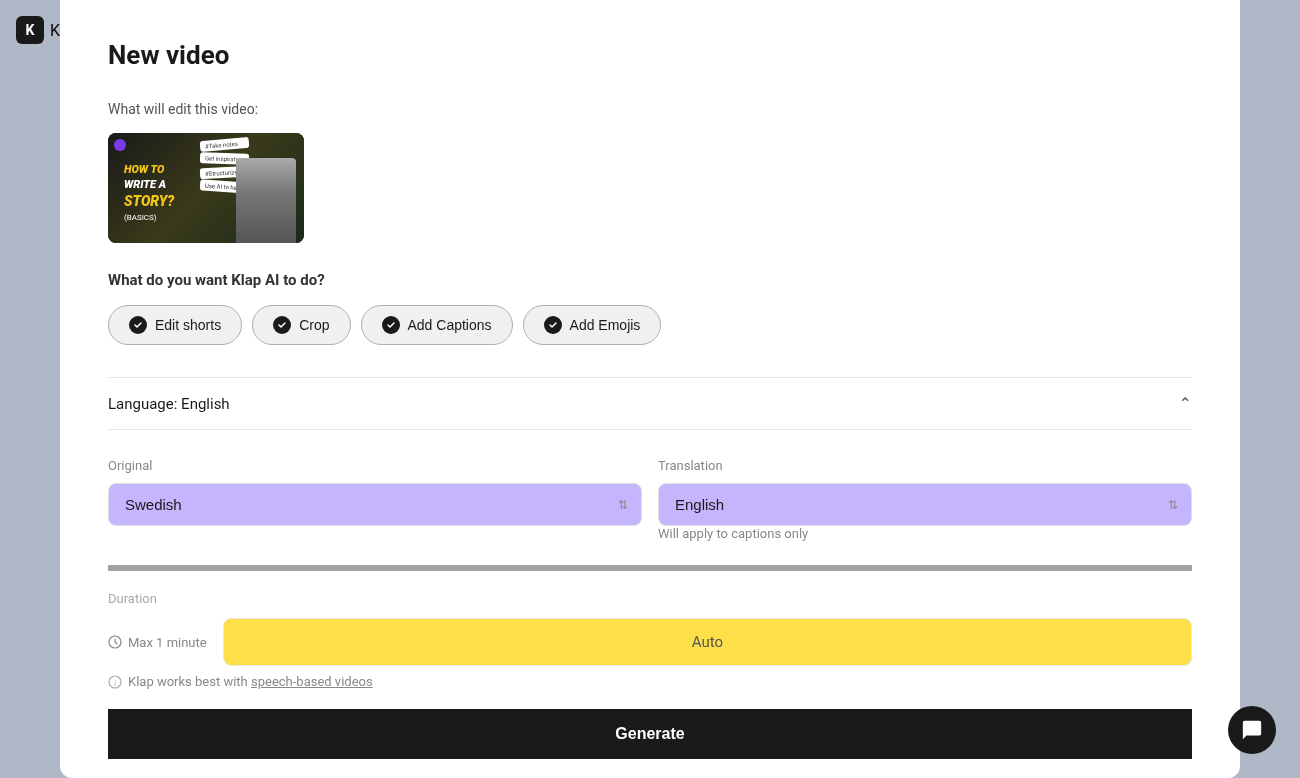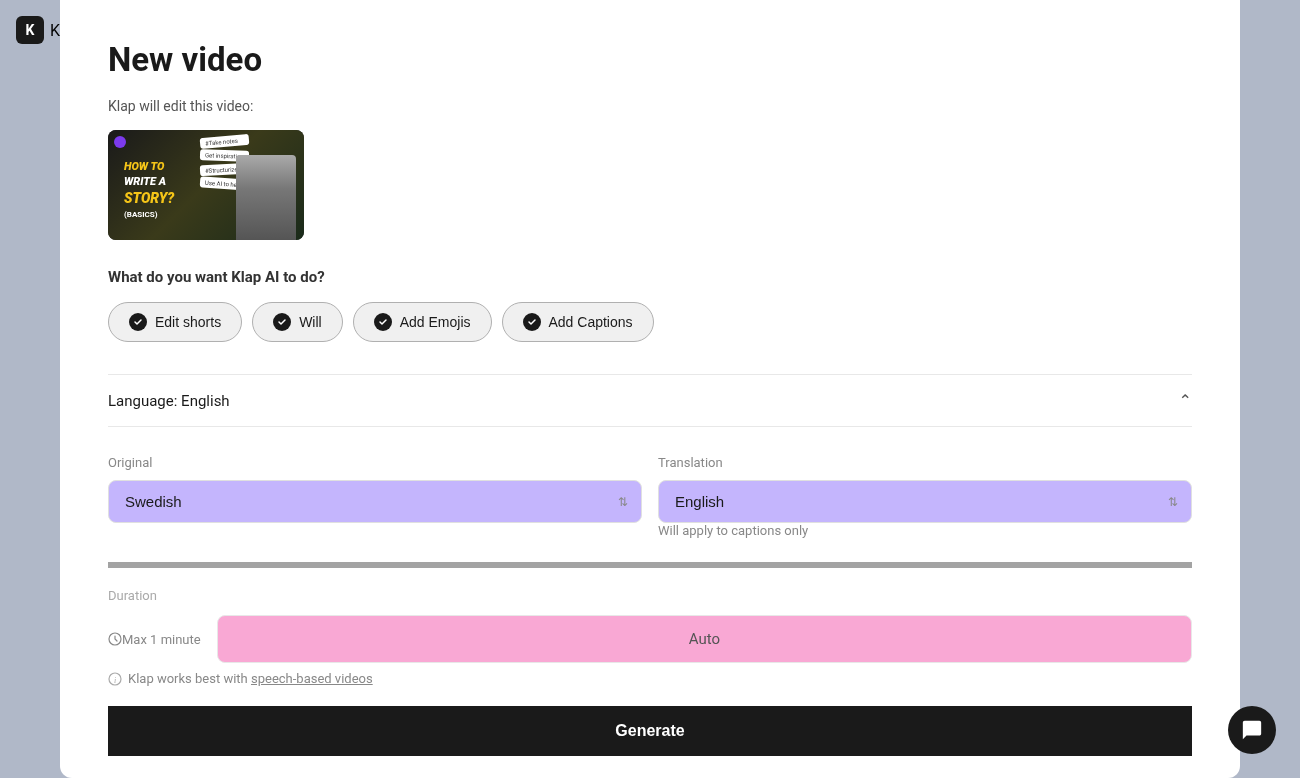--- a/index.html
+++ b/index.html
@@ -87,24 +87,24 @@
 
     .avatar-img {
       width: 100%;
       height: 100%;
       border-radius: 50%;
       background: radial-gradient(circle at 40% 30%, #a0b070, #6a7a50);
     }
 
     
     .modal-title {
-      font-size: 33px;
+      font-size: 26px;
       font-weight: 700;
       color: #1a1a1a;
-      margin-bottom: 19px;
+      margin-bottom: 31px;
     }
 
     .modal-subtitle {
       font-size: 14px;
       color: #555;
       margin-bottom: 16px;
     }
 
     .video-thumbnail {
       width: 196px;
@@ -321,27 +321,28 @@
     .duration-row {
       display: flex;
       align-items: center;
       gap: 16px;
       margin-bottom: 8px;
     }
 
     .duration-info {
       display: flex;
       align-items: center;
+      gap: 6px;
       font-size: 13px;
       color: #888;
     }
 
     .duration-auto-box {
       flex: 1;
-      background: #f9a8d4;
+      background: #fde047;
       border-radius: 8px;
       padding: 14px 20px;
       font-size: 15px;
       color: #555;
       text-align: center;
       border: 1px solid #e8e8e8;
     }
 
     .klap-note {
       font-size: 13px;
@@ -409,28 +410,28 @@
 
   <div class="avatar">
     <div class="avatar-img"></div>
   </div>
 
   <div class="scroll-indicator"></div>
 
   <div class="modal">
 
     <h1 class="modal-title">New video</h1>
-    <p class="modal-subtitle">Klap will edit this video:</p>
+    <p class="modal-subtitle">What will edit this video:</p>
 
     <div class="video-thumbnail">
       <div class="thumbnail-content">
         <div class="purple-badge"></div>
         <div style="padding-left:8px; padding-top: 12px;">
           <div style="color:#f5c518; font-size:11px; font-weight:900; text-transform:uppercase; font-style:italic; line-height:1.3;">
-            HOW TO<br><span style="color:white;">WRITE A</span><br><span style="color:#f5c518; font-size:14px;">STORY?</span><br><span style="color:white; font-size:8px; font-weight:700; font-style:normal;">(Basics)</span>
+            HOW TO<br><span style="color:white;">WRITE A</span><br><span style="color:#f5c518; font-size:14px;">STORY?</span><br><span style="color:white; font-size:8px; font-weight:400; font-style:normal;">(Basics)</span>
           </div>
         </div>
         <div class="thumbnail-notes">
           <div class="note-item">#Take notes</div>
           <div class="note-item">Get inspiration</div>
           <div class="note-item">#Structurize</div>
           <div class="note-item">Use AI to help</div>
         </div>
         <div class="thumbnail-person" style="background: linear-gradient(to bottom, #aaa 0%, #777 40%, #555 100%); border-radius: 4px 4px 0 0;">
         </div>
@@ -447,37 +448,37 @@
           </svg>
         </span>
         <span>Edit shorts</span>
       </button>
       <button class="toggle-btn active">
         <span class="check-circle">
           <svg viewBox="0 0 10 10" fill="none" xmlns="http://www.w3.org/2000/svg">
             <polyline points="2,5 4,7 8,3" stroke="white" stroke-width="1.5" fill="none" stroke-linecap="round" stroke-linejoin="round"></polyline>
           </svg>
         </span>
-        <span>Will</span>
+        <span>Crop</span>
+      </button>
+      <button class="toggle-btn active">
+        <span class="check-circle">
+          <svg viewBox="0 0 10 10" fill="none" xmlns="http://www.w3.org/2000/svg">
+            <polyline points="2,5 4,7 8,3" stroke="white" stroke-width="1.5" fill="none" stroke-linecap="round" stroke-linejoin="round"></polyline>
+          </svg>
+        </span>
+        <span>Add Captions</span>
       </button>
       <button class="toggle-btn active">
         <span class="check-circle">
           <svg viewBox="0 0 10 10" fill="none" xmlns="http://www.w3.org/2000/svg">
             <polyline points="2,5 4,7 8,3" stroke="white" stroke-width="1.5" fill="none" stroke-linecap="round" stroke-linejoin="round"></polyline>
           </svg>
         </span>
         <span>Add Emojis</span>
-      </button>
-      <button class="toggle-btn active">
-        <span class="check-circle">
-          <svg viewBox="0 0 10 10" fill="none" xmlns="http://www.w3.org/2000/svg">
-            <polyline points="2,5 4,7 8,3" stroke="white" stroke-width="1.5" fill="none" stroke-linecap="round" stroke-linejoin="round"></polyline>
-          </svg>
-        </span>
-        <span>Add Captions</span>
       </button>
     </div>
 
     <div class="language-section">
       <div class="language-header">
         <span class="language-header-text">Language: English</span>
         <span class="chevron-up">⌃</span>
       </div>
 
       <div class="language-content">

